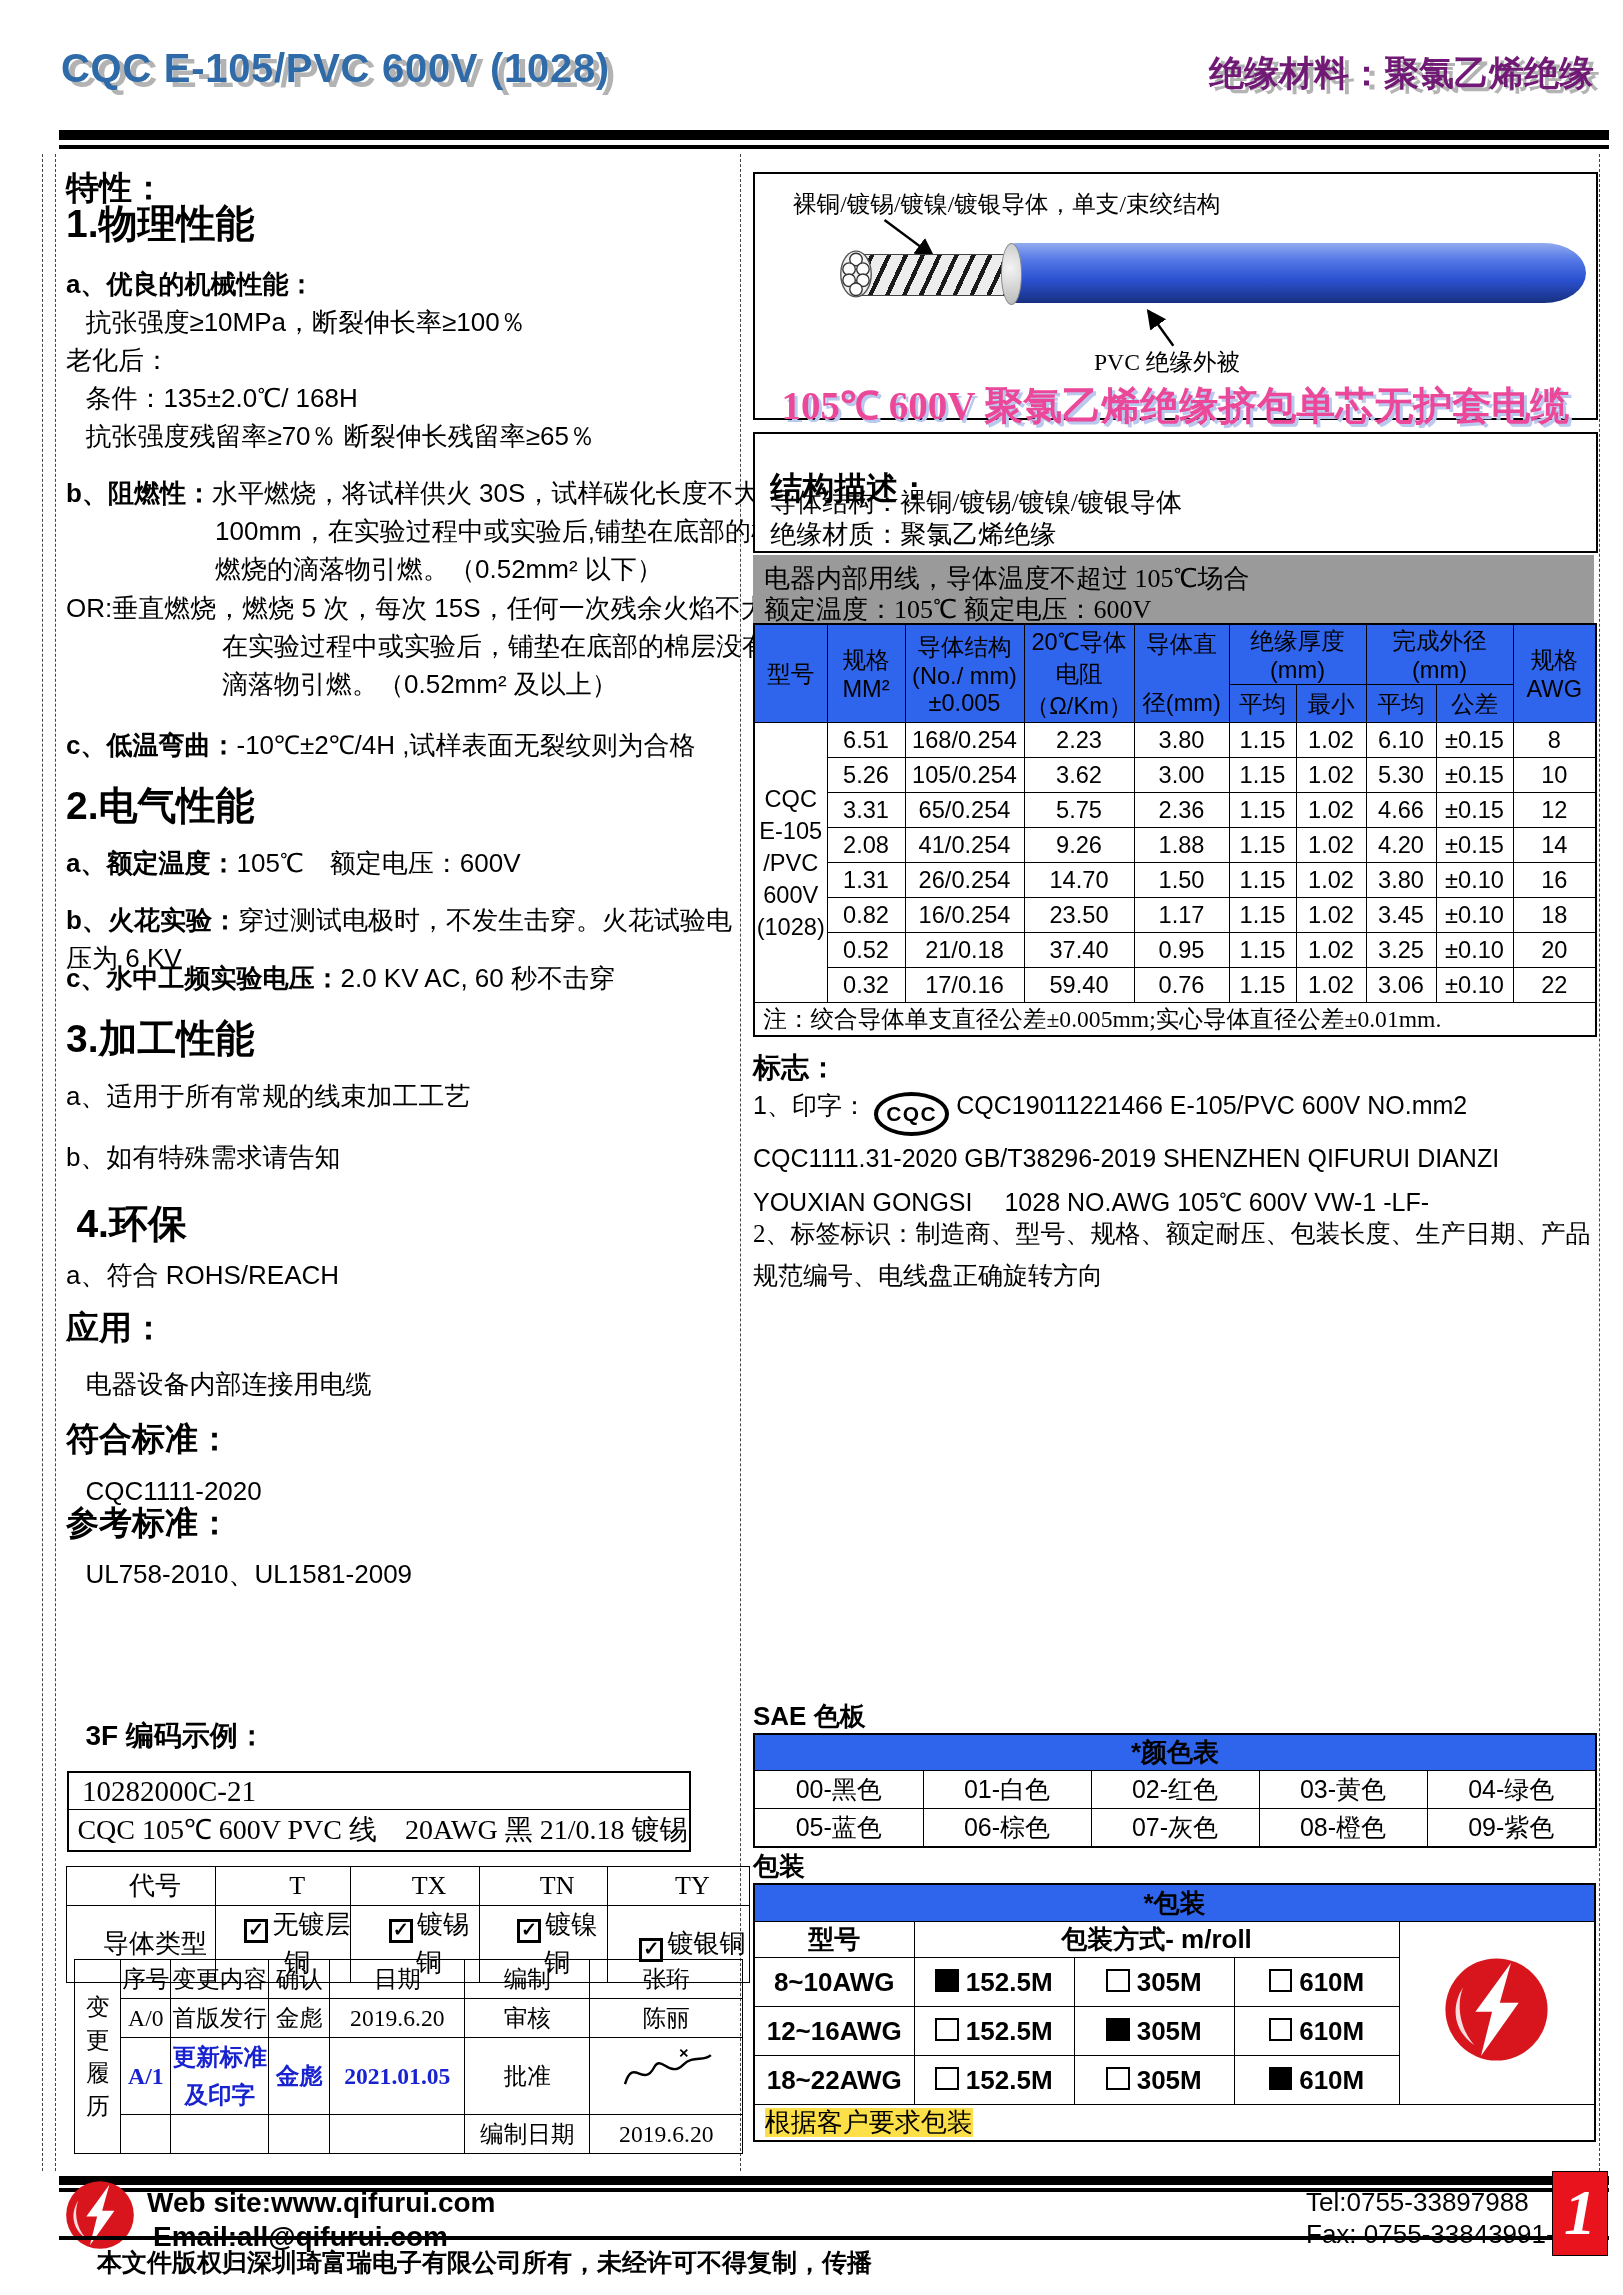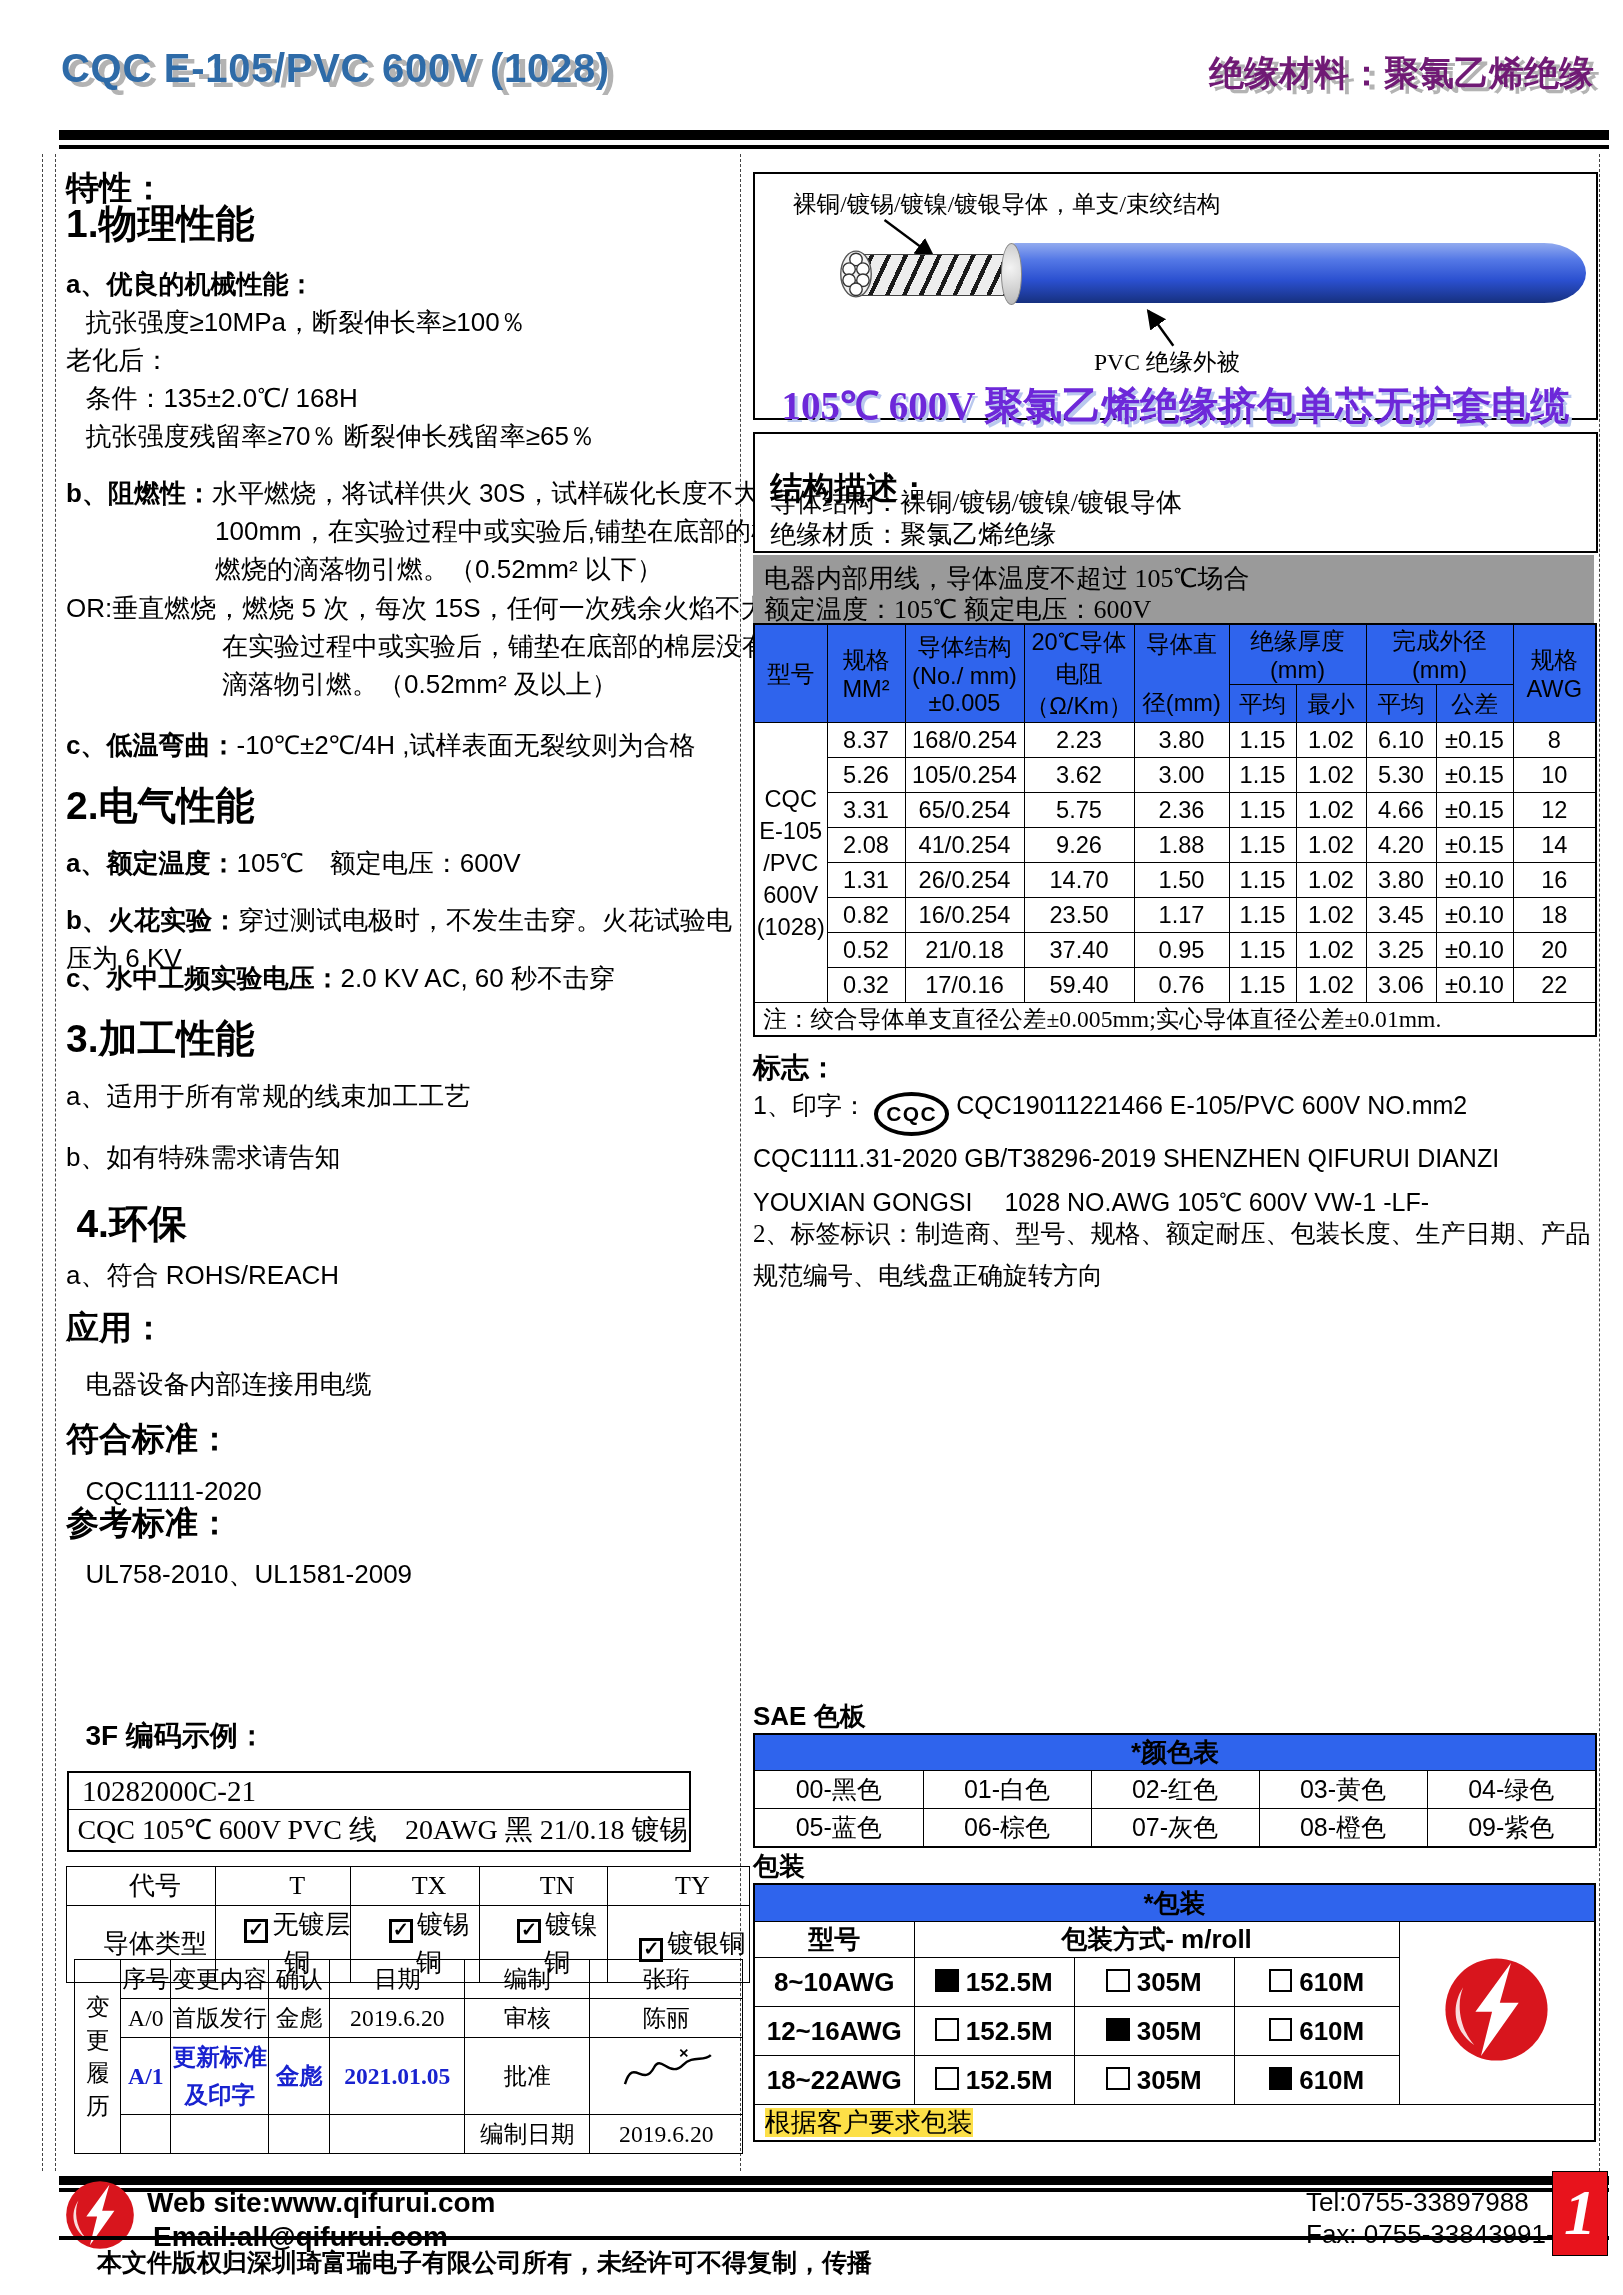--- a/index.html
+++ b/index.html
@@ -31,21 +31,21 @@
   .ctable td{font-size:26px;padding-left:28px;}
   .ctable tr.hr{height:35px;}
   .ctable tr.br{height:42px;}
   .chk{display:inline-block;width:18px;height:18px;border:3.5px solid #000;line-height:16.7px;font-size:19.4px;font-weight:bold;vertical-align:-2.8px;margin-right:4.2px;text-align:center;}
   .rtable{width:668px;font-family:"Liberation Serif",serif;}
   .rtable td{font-size:23.6px;}
   .blue-txt{color:#1822cf;font-weight:bold;}
   
   .rbox{border:2.1px solid #000;background:#fff;}
   .cable-lab{font-family:"Liberation Serif",serif;font-size:23.6px;}
-  .cable-title{width:100%;text-align:center;font-size:39px;font-weight:bold;color:#6d28d9;text-shadow:2.8px 2.8px 0 #b9c8ee;font-family:"Liberation Serif",serif;}
+  .cable-title{width:100%;text-align:center;font-size:39px;font-weight:bold;color:#ec4899;text-shadow:2.8px 2.8px 0 #b9c8ee;font-family:"Liberation Serif",serif;}
   .conductor{background:repeating-linear-gradient(115deg,#1a1a1a 0 4.2px,#ededed 4.2px 15.3px);border:0.7px solid #444;border-radius:4.2px 0 0 4.2px;}
   .bluecyl{background:linear-gradient(180deg,#92abef 0%,#5478e6 28%,#2b50d0 62%,#16307f 100%);border-radius:5.6px 42px 42px 5.6px / 5.6px 30px 30px 5.6px;}
   .graycap{background:radial-gradient(circle at 40% 40%,#f4f4f4,#b9b9b9);border:0.7px solid #888;border-radius:50%;}
   .structbox .t{font-size:32px;font-weight:bold;margin-top:27px;}
   .structbox .l{font-size:26px;font-family:"Liberation Serif",serif;}
   .grayband{background:#9a9a9a;font-family:"Liberation Serif",serif;font-size:26px;}
   
   .spec{width:841px;border:2.1px solid #000;}
   .spec th{background:#2f64ed;font-size:23.6px;}
   .spec td{font-size:23.6px;background:#fff;}
@@ -296,21 +296,21 @@
         <th>公差</th>
       </tr>
     </thead>
     <tbody>
         <tr>
           <td rowspan="8" class="pre type-cell">CQC
 E-105
 /PVC
 600V
 (1028)</td>
-          <td>8.37</td>
+          <td>6.51</td>
           <td>168/0.254</td>
           <td>2.23</td>
           <td>3.80</td>
           <td>1.15</td>
           <td>1.02</td>
           <td>6.10</td>
           <td>±0.15</td>
           <td>8</td>
         </tr>
         <tr>

